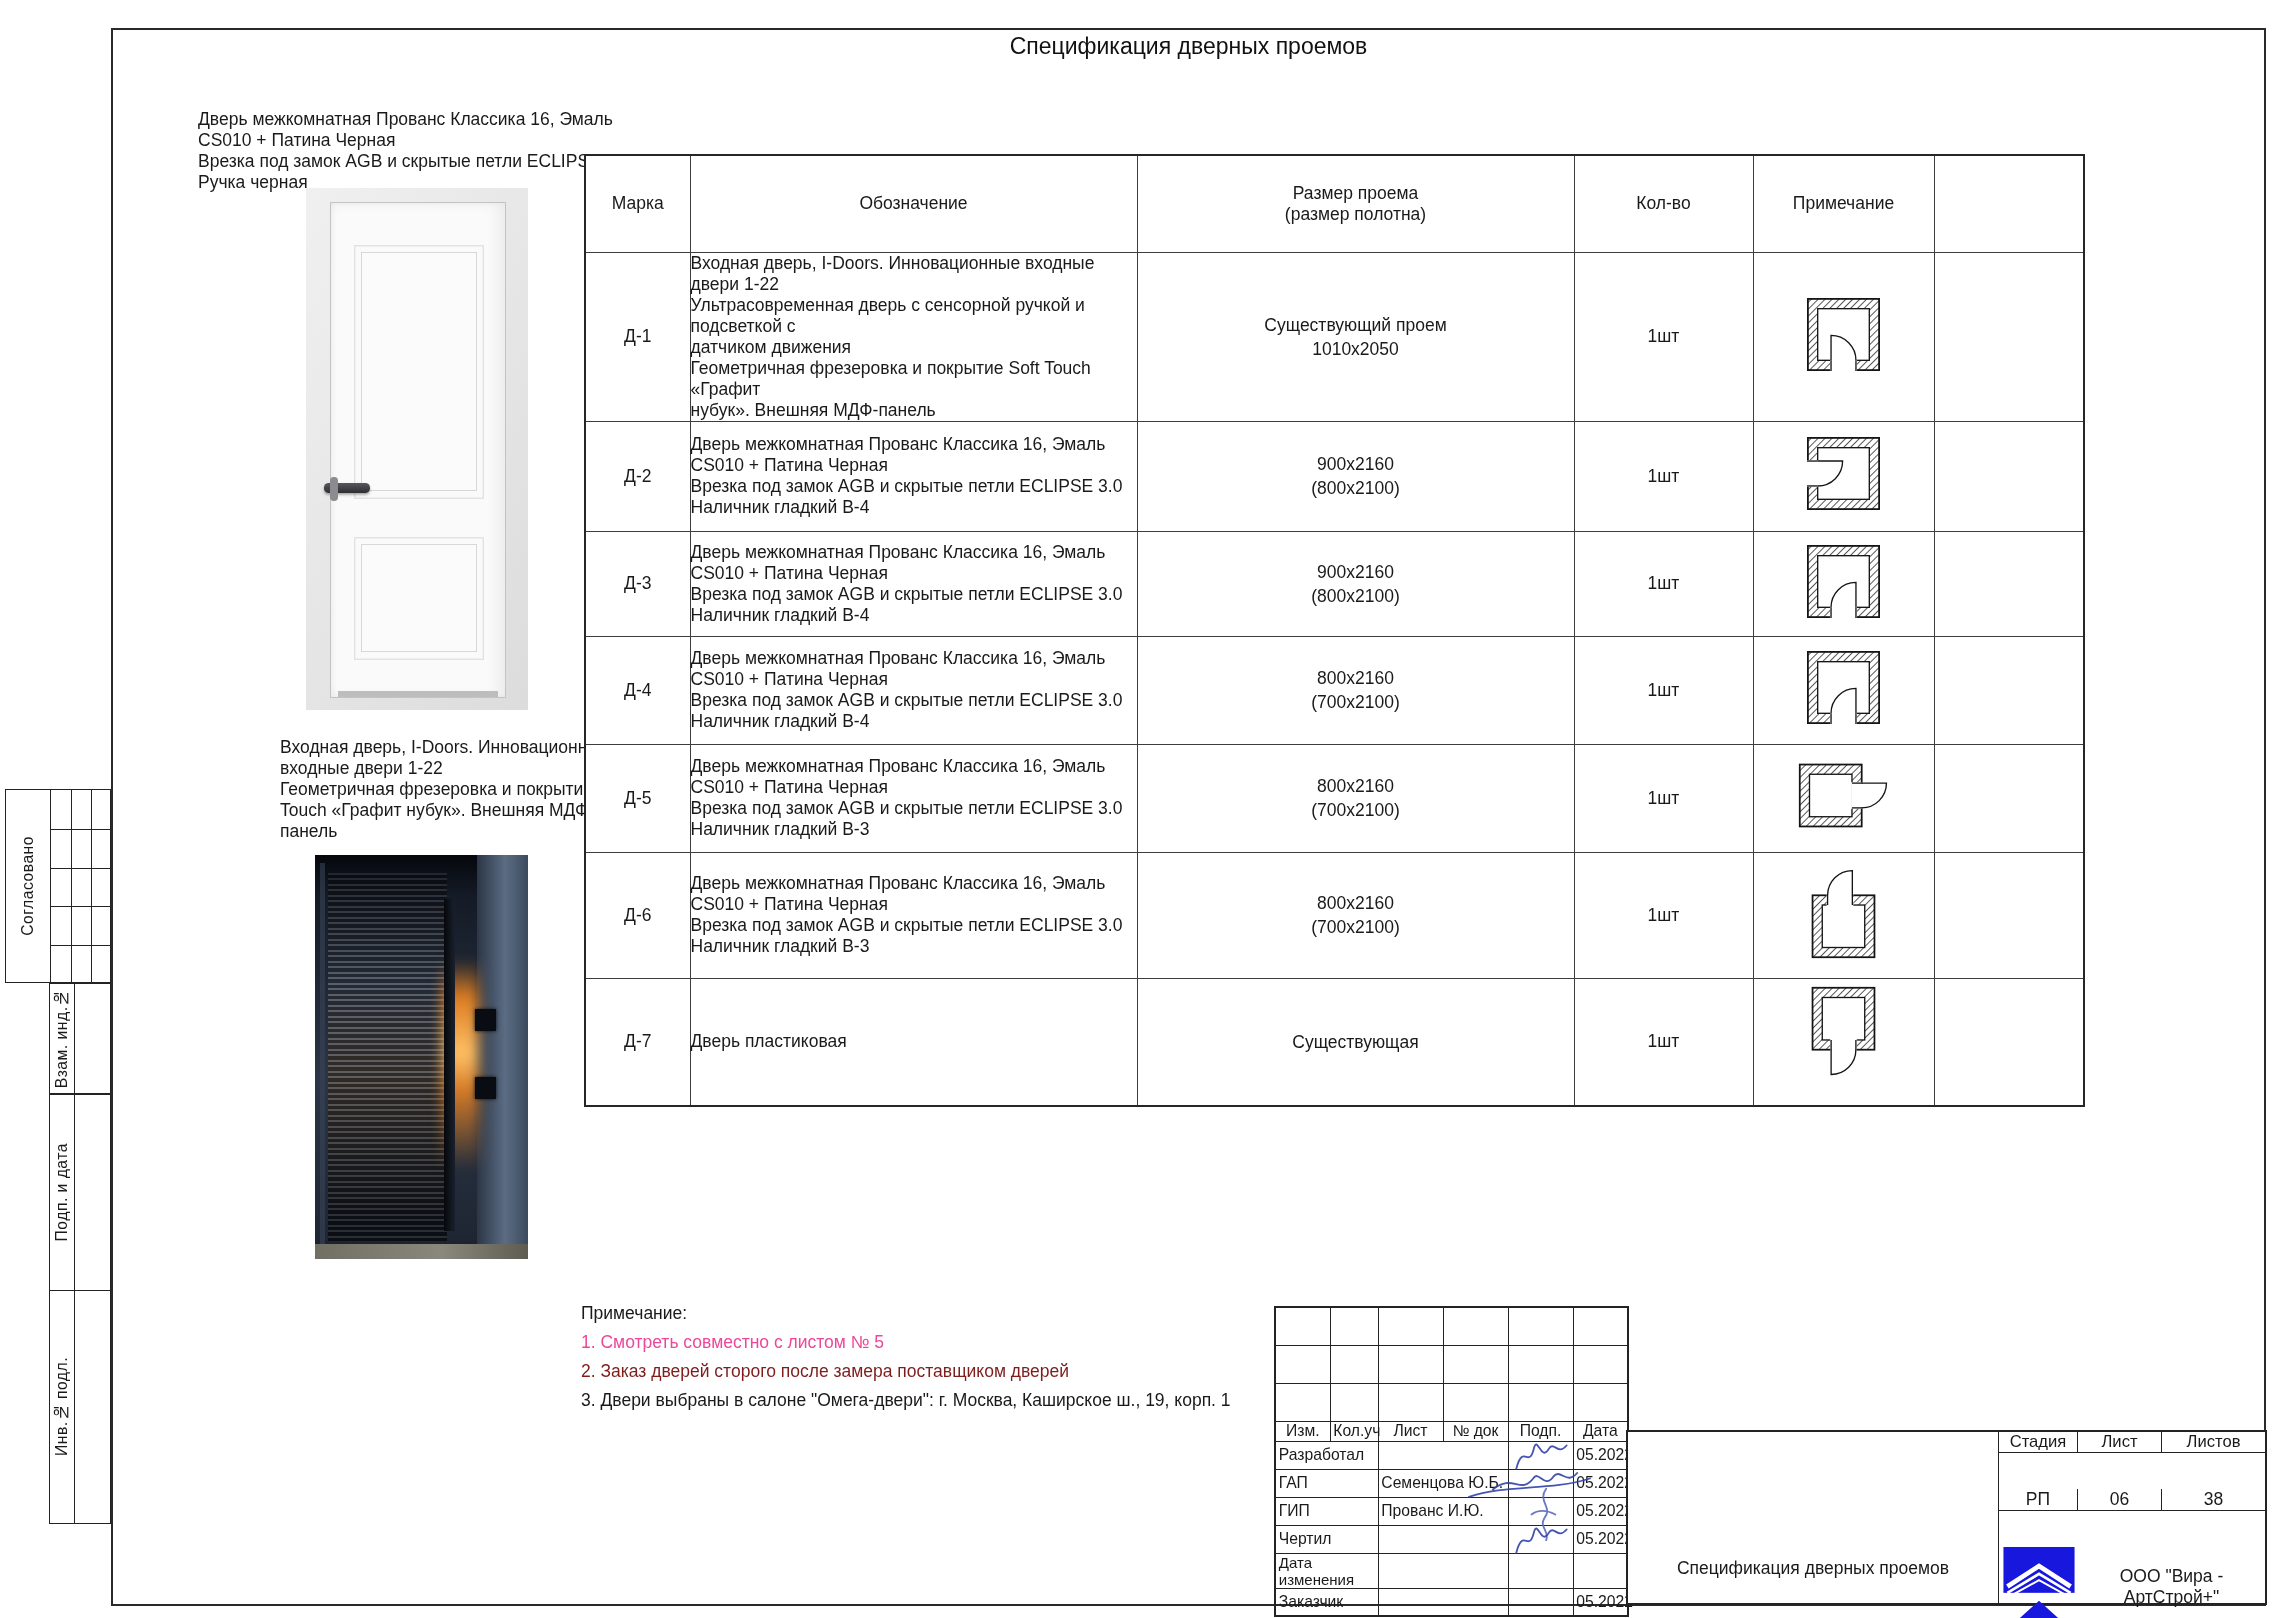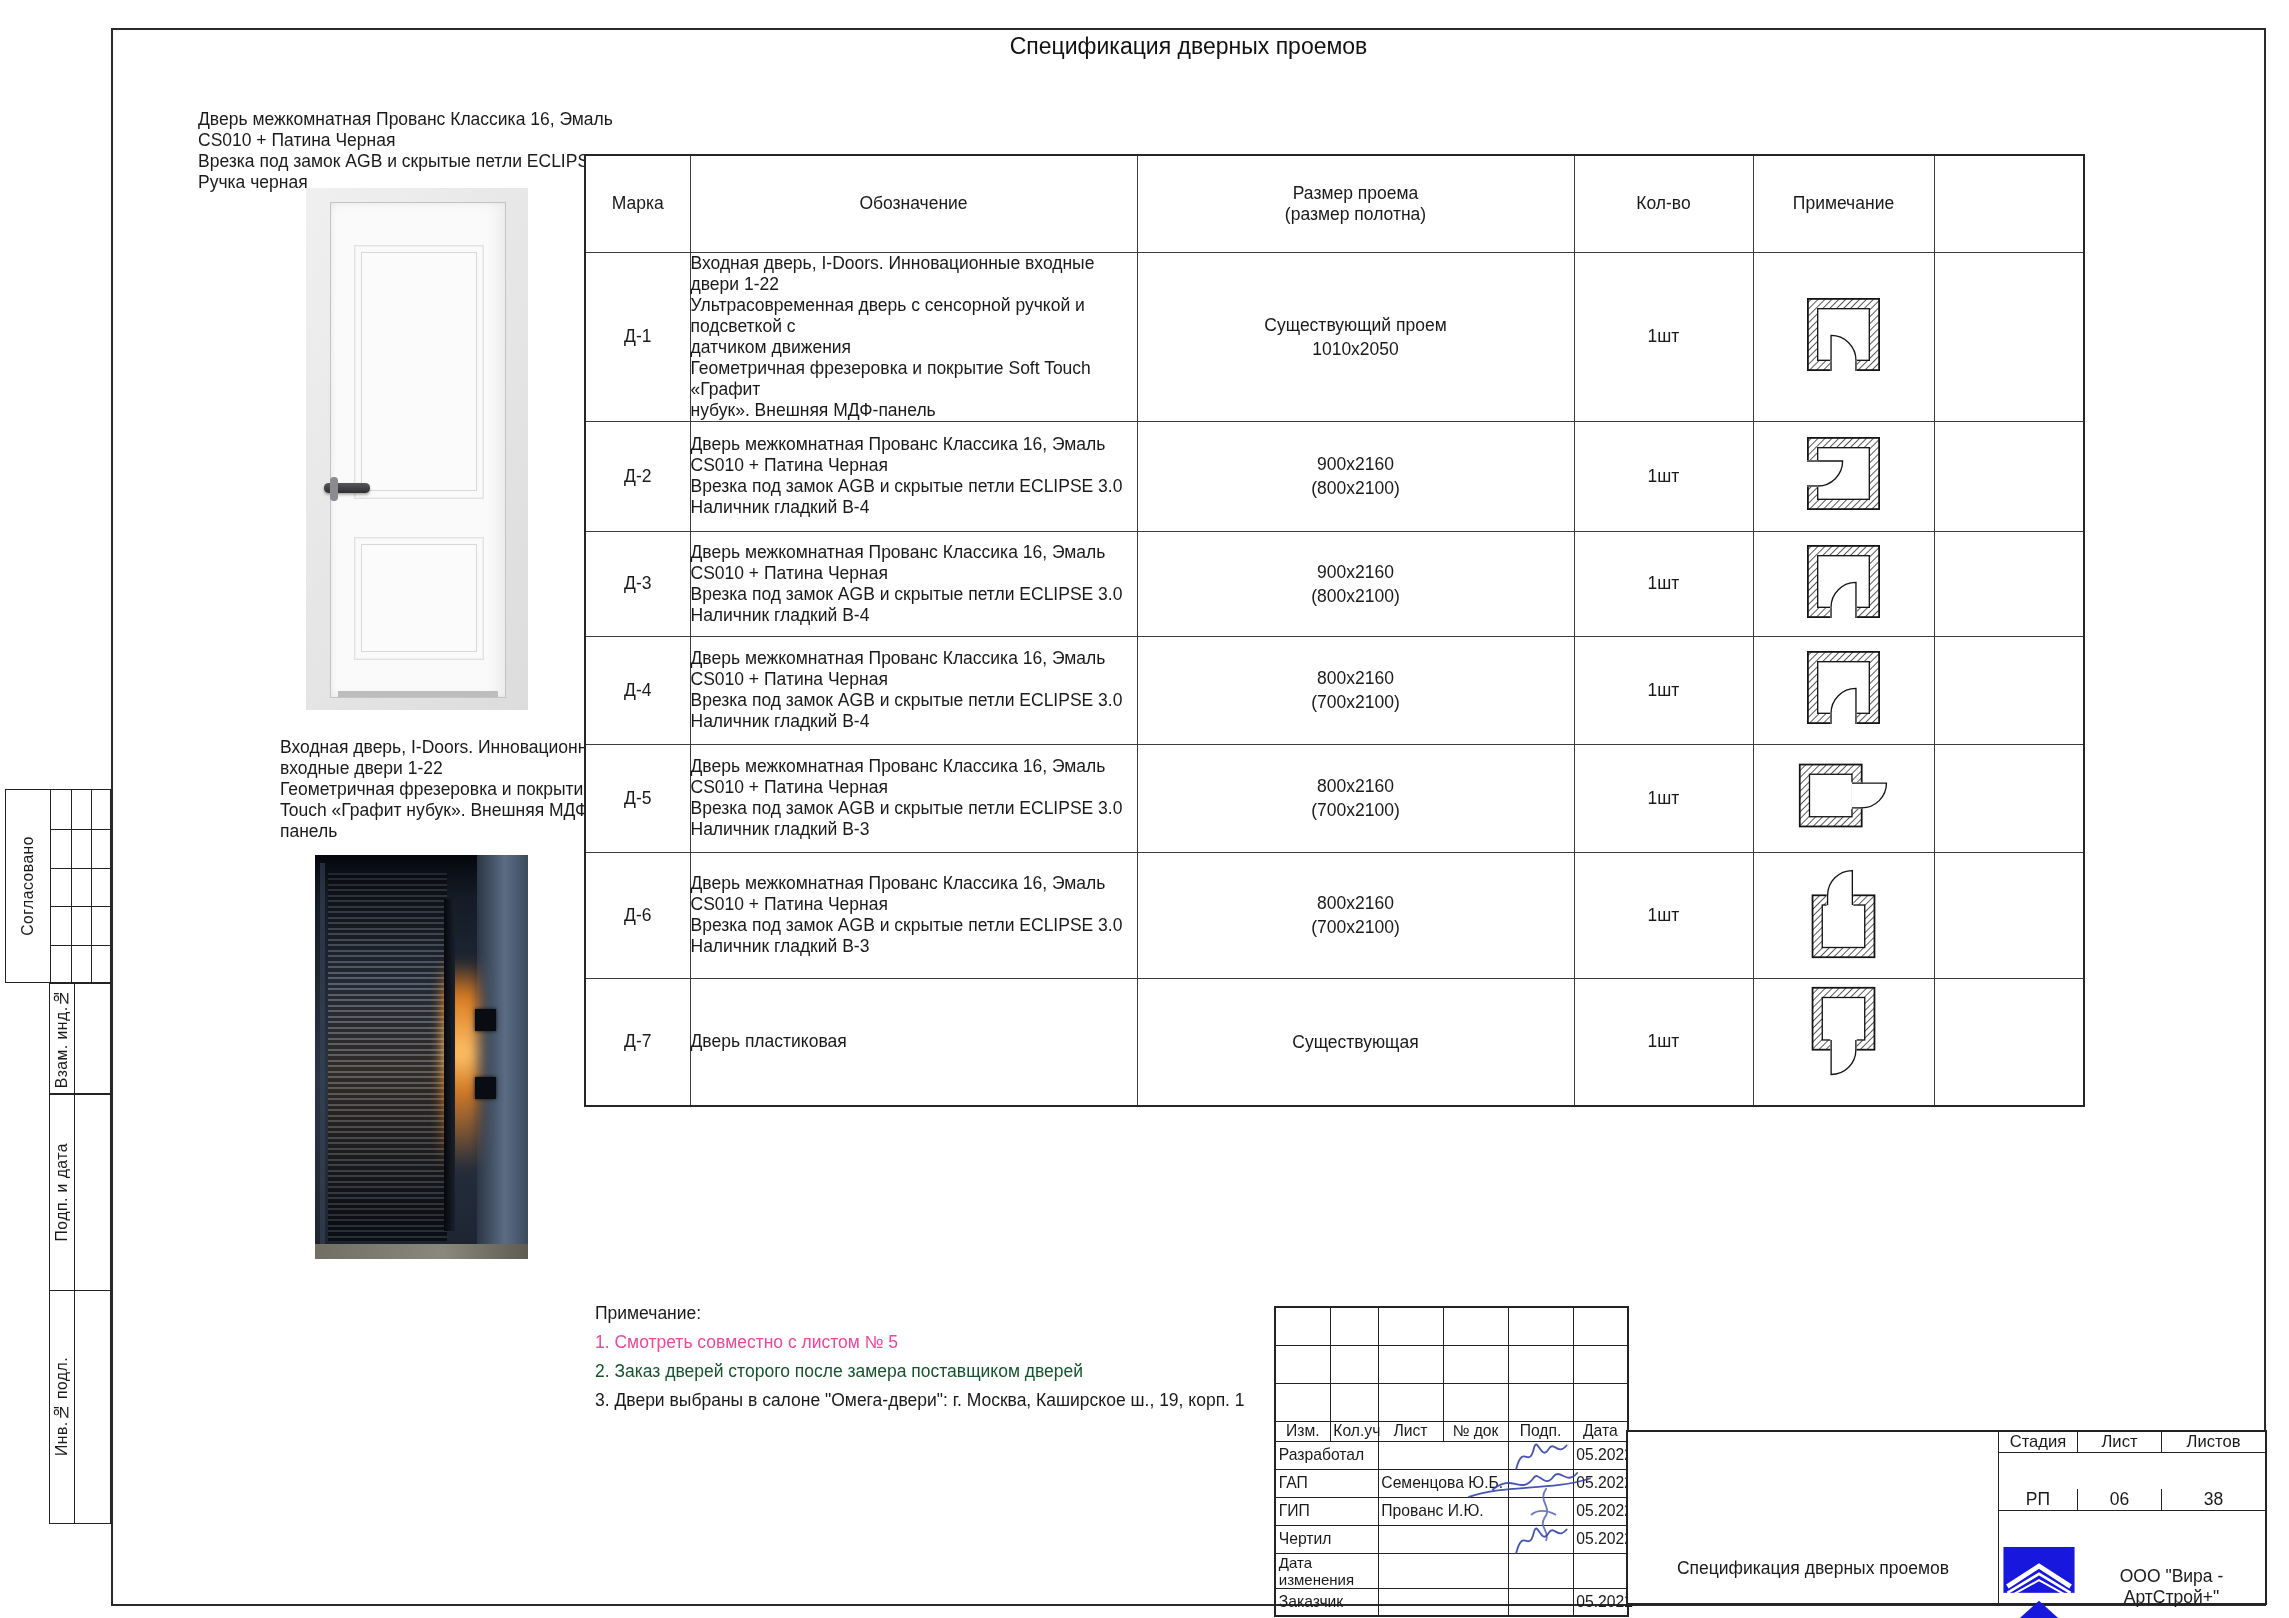--- a/index.html
+++ b/index.html
@@ -45,21 +45,21 @@
   td.des{padding:5.5px 5.5px 5.5px 8.3px;line-height:21px;}
   td.size{text-align:center;line-height:24px;}
   td.qty{text-align:center;vertical-align:top;padding-top:14.8px;}
   td.note-ic{text-align:center;}
   tr.rh-head{height:97px;} tr.rh-sec{height:42px;}
   tr.rh1{height:116px;} tr.rh2{height:110px;} tr.rh3{height:105px;}
   tr.rh4{height:108px;} tr.rh5{height:108px;} tr.rh6{height:126px;} tr.rh7{height:128px;}
   td.va-top{vertical-align:top;}
   td.va-bot{vertical-align:bottom;padding-bottom:22px;padding-left:37px;}
   
-  .notes{left:581px;top:1299px;font-size:17.5px;line-height:29px;margin-left:14px;}
+  .notes{left:581px;top:1299px;font-size:17.5px;line-height:29px;}
   
   .sbox{border:1.8px solid #232323;box-sizing:border-box;background:#fff;}
   .vtext{writing-mode:vertical-rl;transform:rotate(180deg);font-size:15.7px;letter-spacing:0.5px;}
   .vcell{position:absolute;top:0;bottom:0;display:flex;align-items:center;justify-content:center;}
   .sline-v{position:absolute;top:0;bottom:0;width:1.4px;background:#232323;}
   .sline-h{position:absolute;height:1.4px;background:#232323;}
   
   table.tb1{position:absolute;left:1274px;top:1306px;border-collapse:collapse;table-layout:fixed;width:353px;border:2.3px solid #232323;}
   table.tb1 td{border:1.4px solid #232323;padding:0 2.8px;font-size:15.7px;overflow:visible;}
   tr.tb1-empty{height:38px;} tr.tb1-head{height:20px;} tr.tb1-row{height:28px;}
@@ -310,21 +310,21 @@
         </svg>
       </td>
       <td></td>
     </tr>
   </tbody>
     </table>
 
   <div class="abs notes">
     <div>Примечание:</div>
     <div style="color: #ec4899;">1. Смотреть совместно с листом №  5</div>
-    <div style="color: #14532d;">2. Заказ дверей сторого после замера поставщиком дверей</div>
+    <div style="color: #7f1d1d;">2. Заказ дверей сторого после замера поставщиком дверей</div>
     <div style="color: rgb(26, 26, 26);">3. Двери выбраны в салоне "Омега-двери": г. Москва, Каширское ш., 19, корп. 1</div>
   </div>
 
   <div class="abs sbox" style="left:4.6px;top:789px;width:106px;height:194px;">
     <div class="vcell" style="left:0;width:44px;">
       <span class="vtext">Согласовано</span>
     </div>
     <div class="sline-v" style="left:44px;"></div>
     <div class="sline-v" style="left:65px;"></div>
     <div class="sline-v" style="left:85px;"></div>

